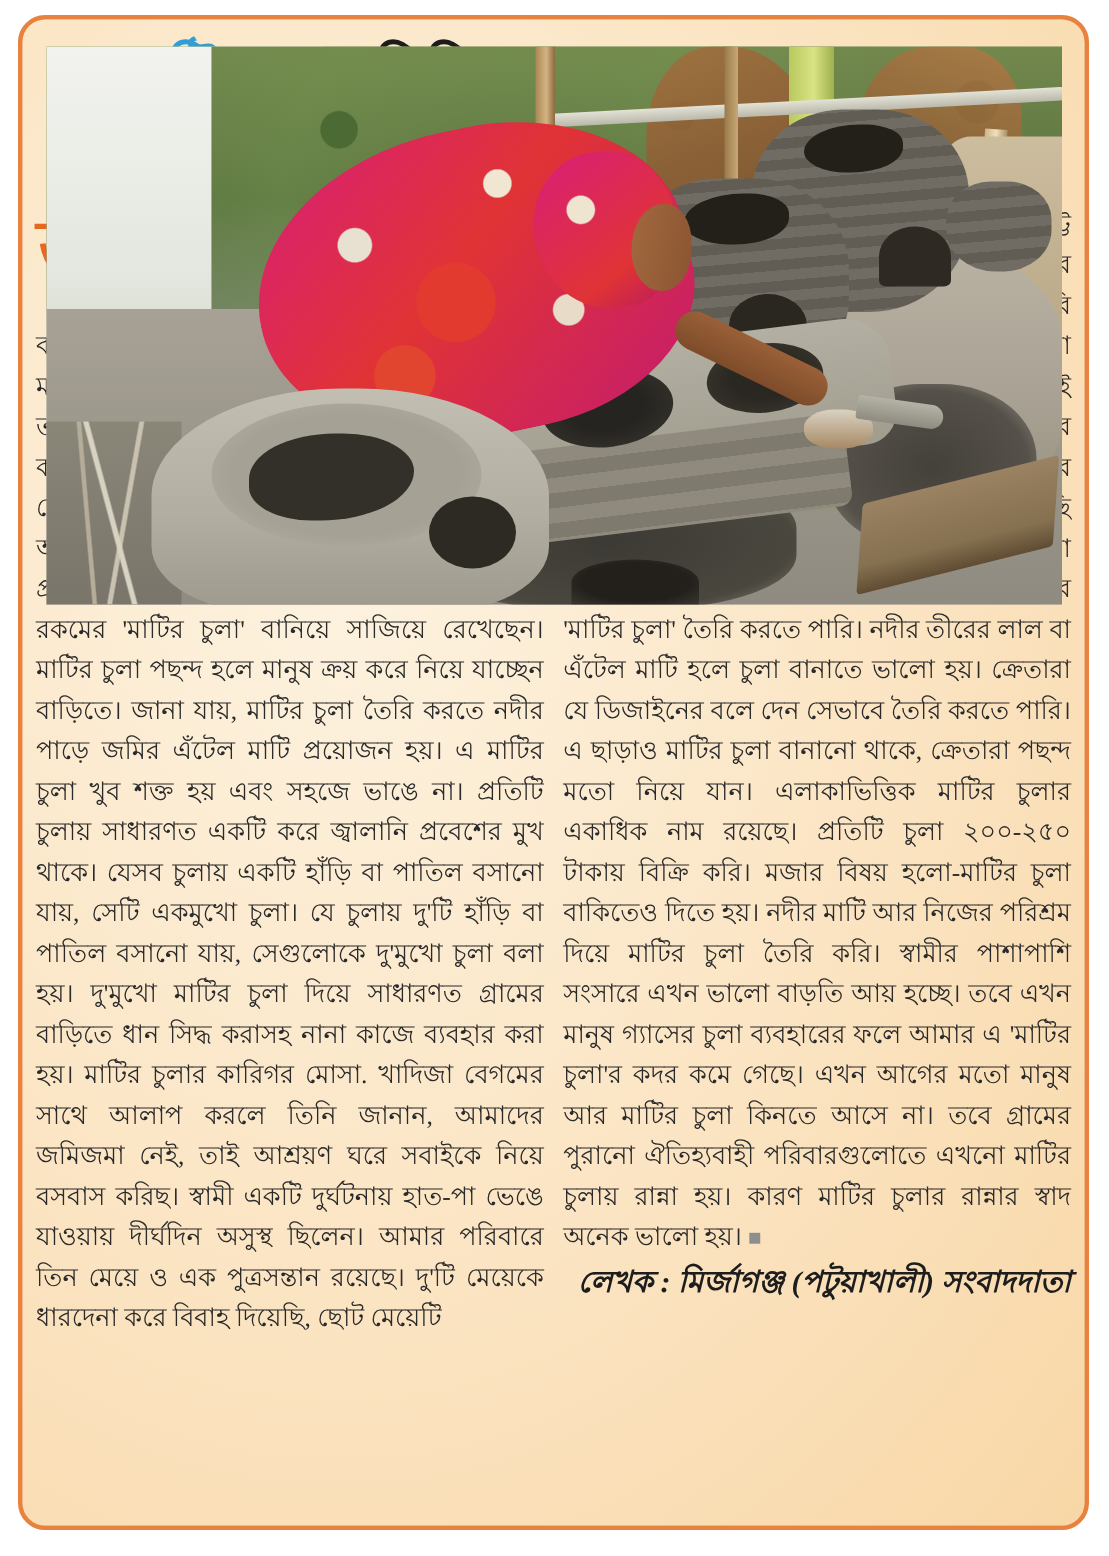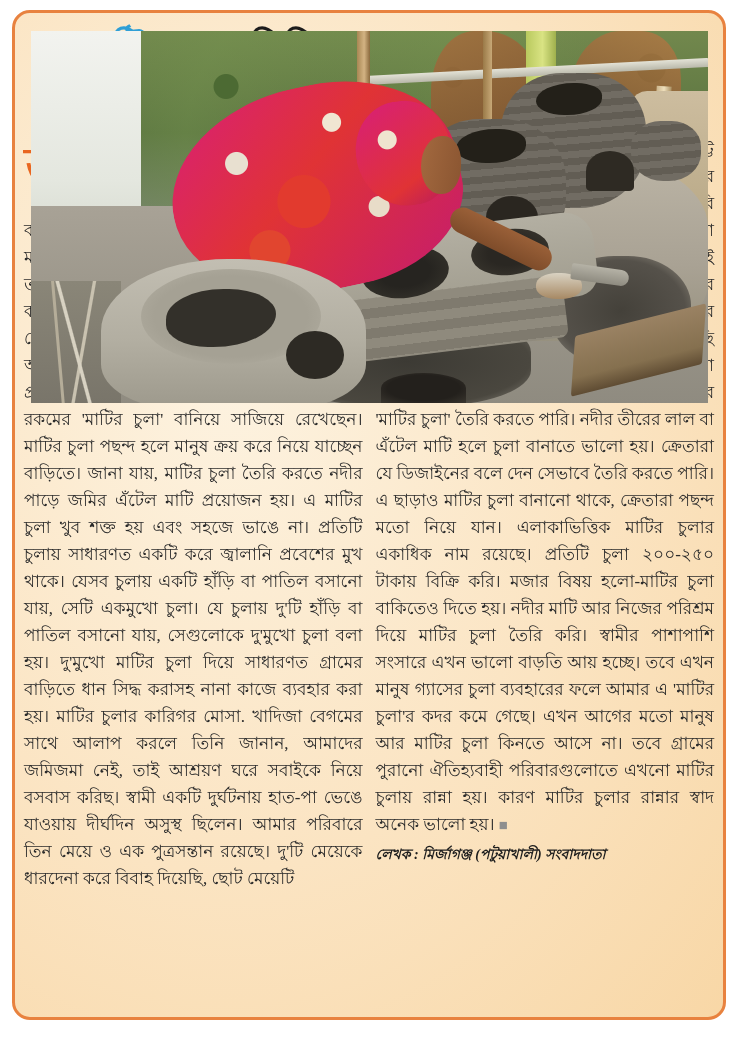--- a/index.html
+++ b/index.html
@@ -107,21 +107,21 @@
     text-align:center;white-space:nowrap;letter-spacing:0;}
   .hl-cyan{color:#2f9fd6;}
   .hl-black{color:#1c1c1c;}
   .hl-navy{color:#30309a;}
   .byline{text-align:center;font-size:25px;color:#222;margin-top:8px;}
   .columns{display:flex;gap:13px;padding:10px 9px 0 9px;}
   .col{flex:1;font-size:17px;line-height:27px;color:#2a2a2a;text-align:justify;}
   .dropcap{float:left;font-size:74px;line-height:66px;color:#e9661f;
     padding:4px 6px 0 0;font-weight:normal;}
   .endmark{color:#8e8e8e;font-size:15px;padding-left:4px;}
-  .credit{font-weight:bold;font-style:italic;font-size:14px;
+  .credit{font-weight:bold;font-style:italic;text-align:right;font-size:20px;
     color:#1d1d1d;margin-top:2px;}
 </style>
 </head>
 <body>
 
 <div class="page">
 
   <div class="photo">
     <div class="ph-water"></div>
     <div class="ph-green"></div>

